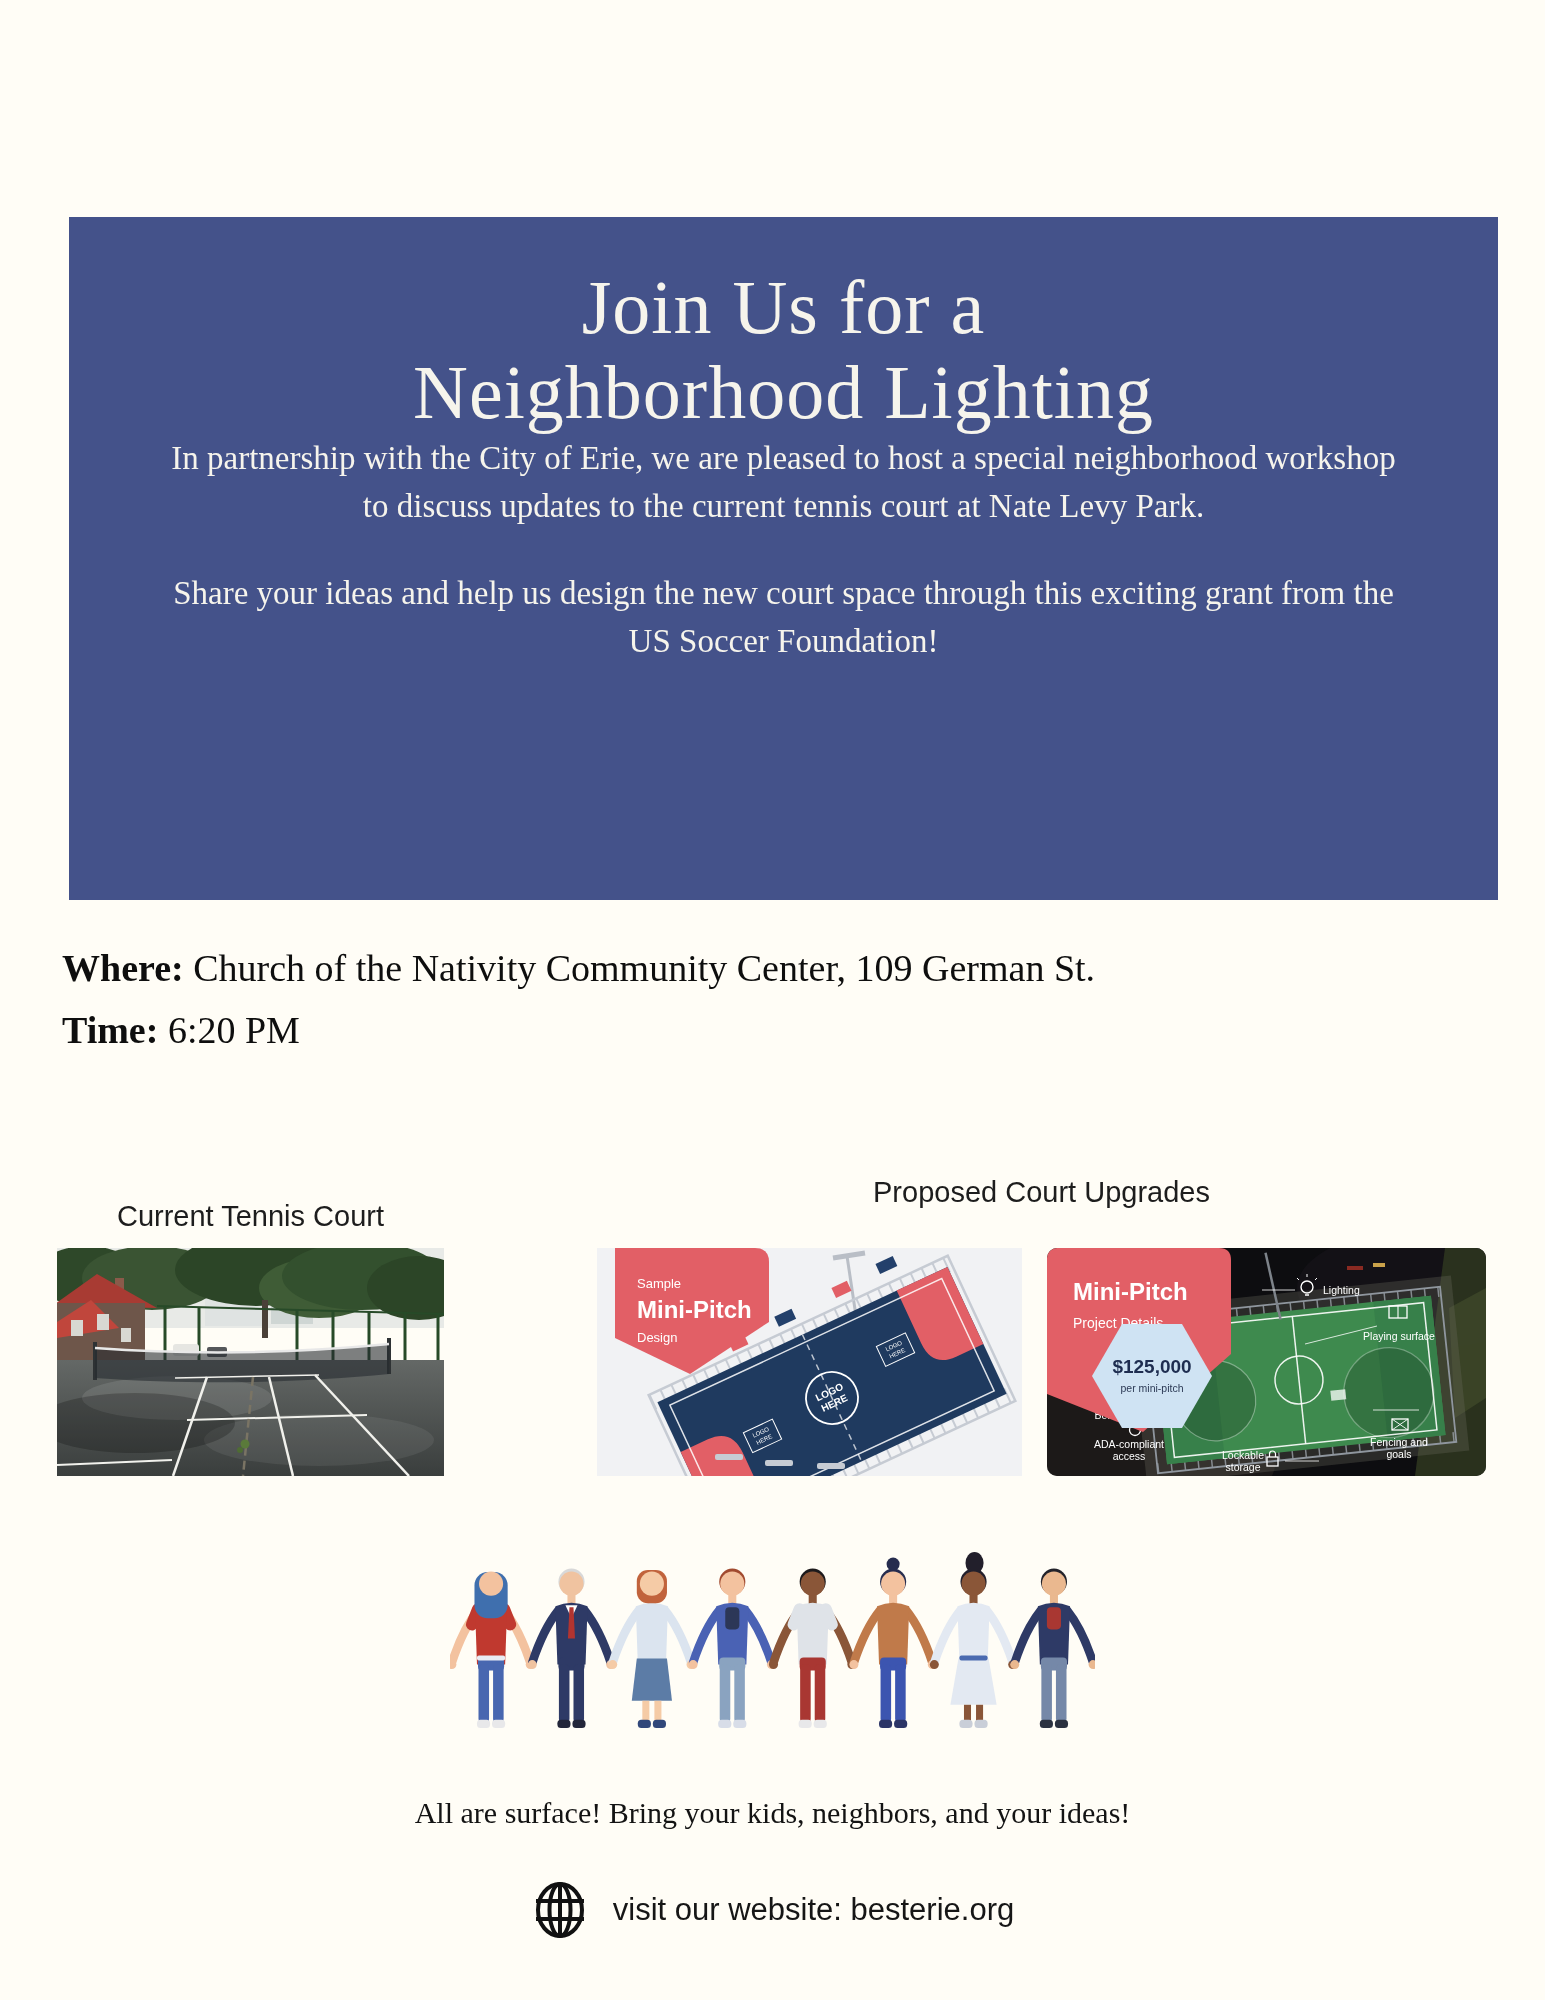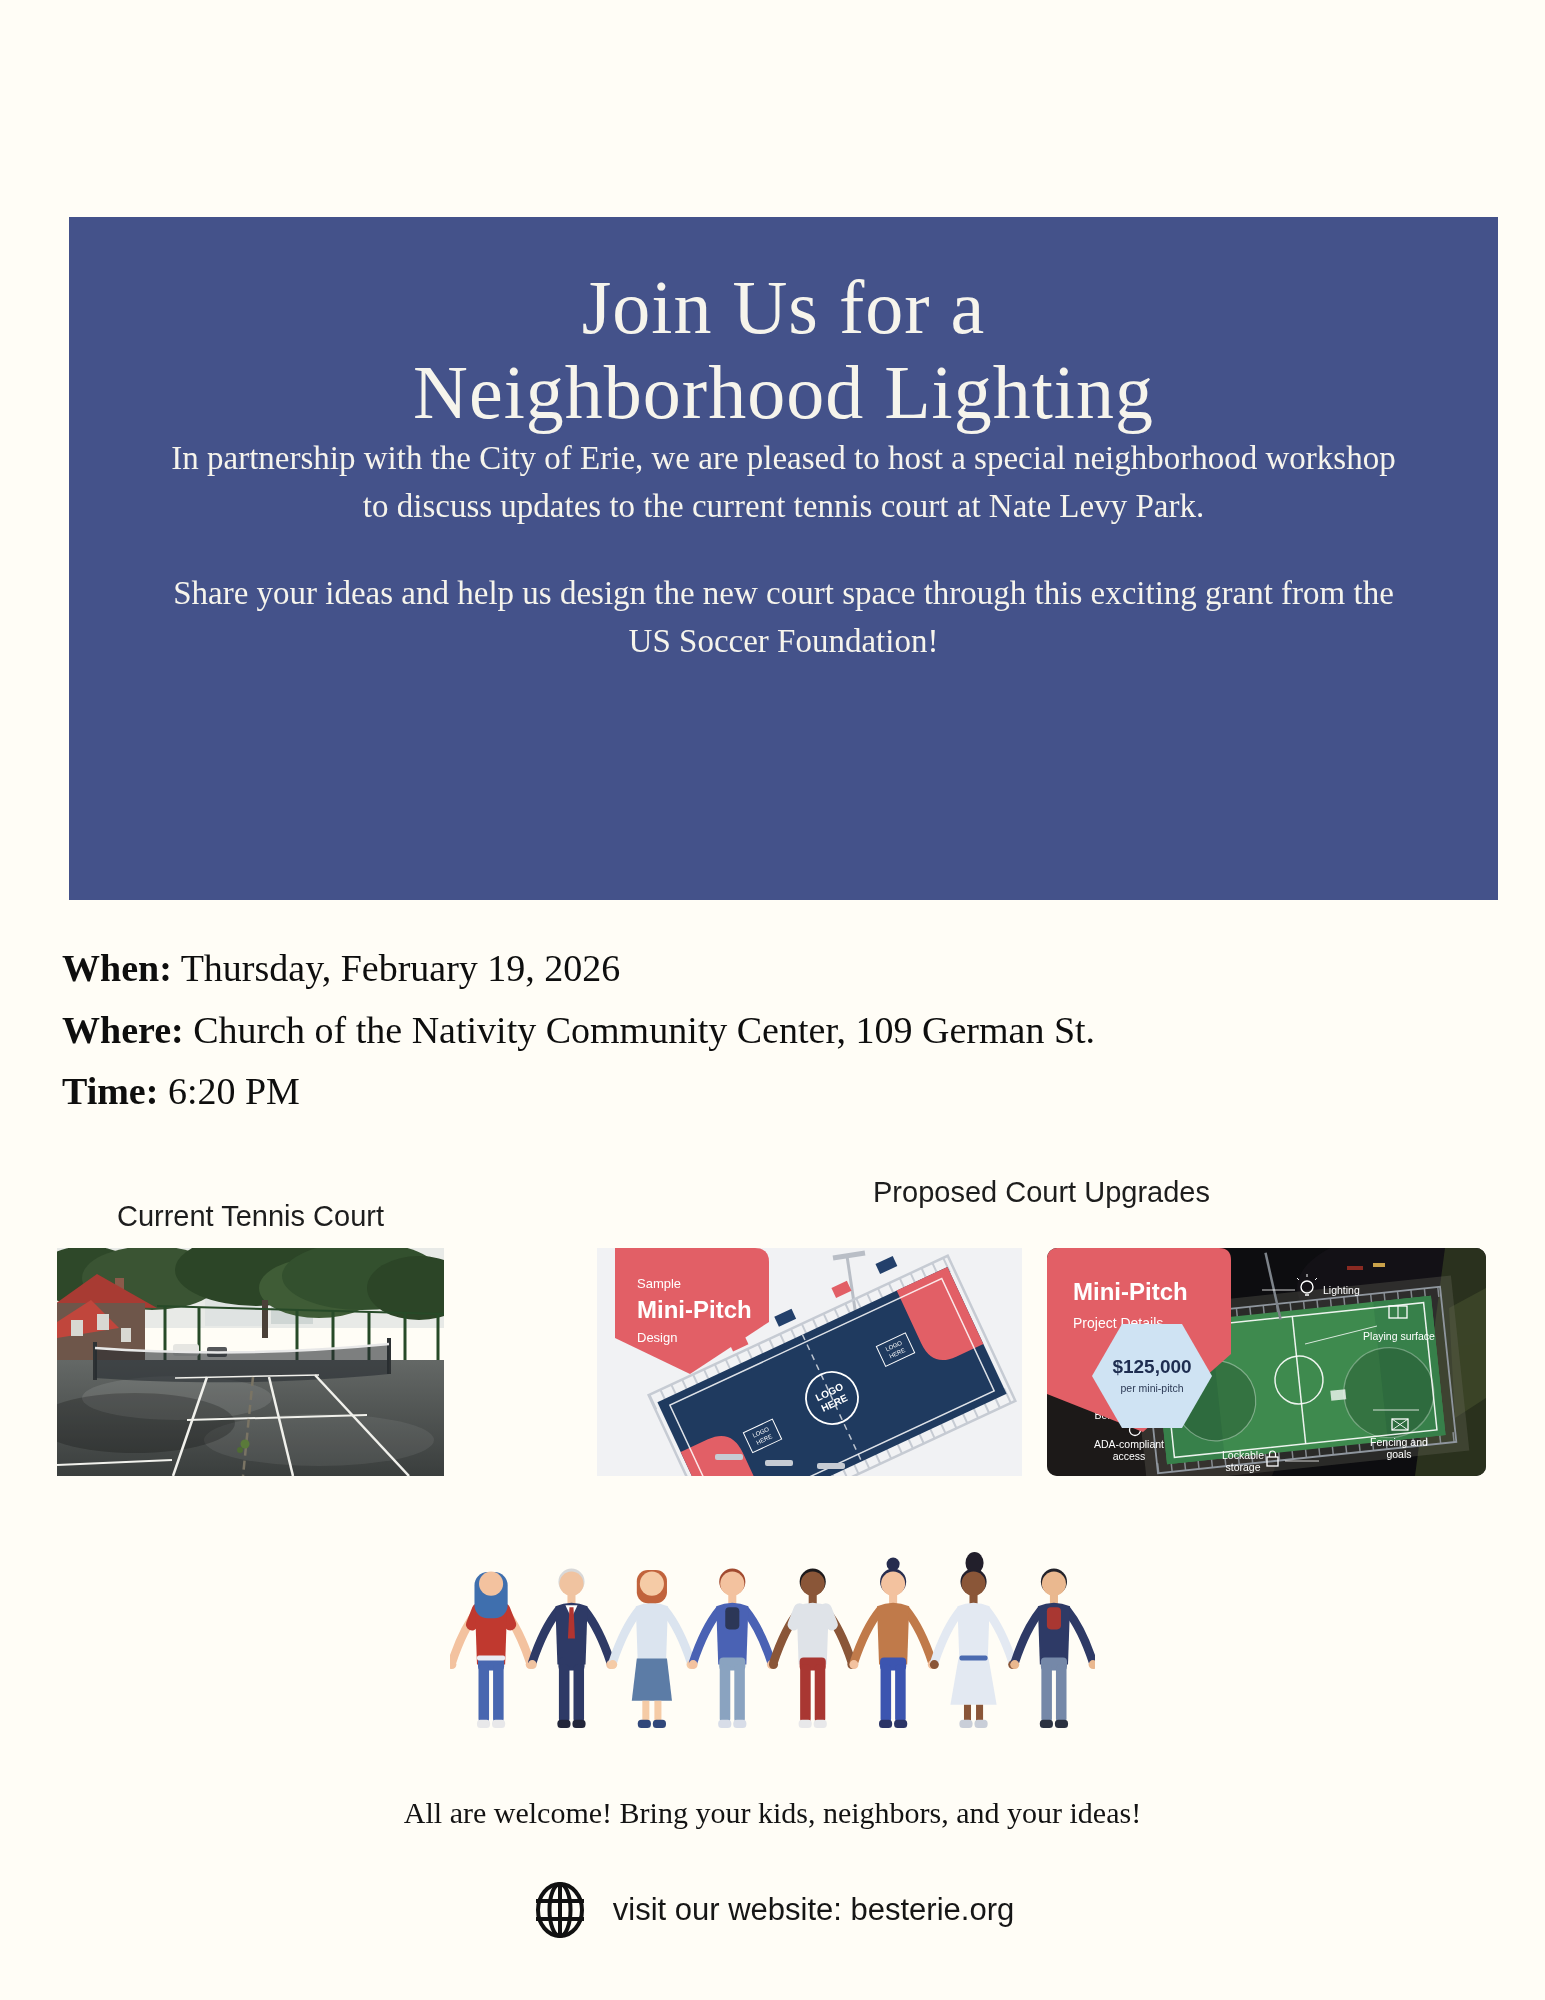--- a/index.html
+++ b/index.html
@@ -66,24 +66,20 @@
 <div class="page">
 
   <header class="banner" style="background: rgb(68, 82, 138);">
     <h1><span>Join Us for a</span><br>
         <span>Neighborhood Lighting</span></h1>
     <p class="intro first">In partnership with the City of Erie, we are pleased to host a special neighborhood workshop to discuss updates to the current tennis court at Nate Levy Park.</p>
     <p class="intro second">Share your ideas and help us design the new court space through this exciting grant from the US Soccer Foundation!</p>
   </header>
 
   <section class="details">
-    <div>
-      <span class="lbl">When:</span>
-      <span>Thursday, February 19, 2026</span>
-    </div>
     <div>
       <span class="lbl">Where:</span>
       <span>Church of the Nativity Community Center, 109 German St.</span>
     </div>
     <div>
       <span class="lbl">Time:</span>
       <span>6:20 PM</span>
     </div>
   </section>
 
@@ -420,21 +416,21 @@
           <rect x="586" y="167" width="13" height="8" rx="3.5" fill="#2b3140"></rect>
           <rect x="601" y="167" width="13" height="8" rx="3.5" fill="#2b3140"></rect>
           <circle cx="600" cy="29.5" r="13" fill="#22222a"></circle>
           <circle cx="600" cy="31.5" r="12" fill="#eab88f"></circle>
           <circle cx="561" cy="112" r="4.5" fill="#eab88f"></circle>
           <circle cx="639" cy="112" r="4.5" fill="#eab88f"></circle>
         </g>
       </svg>
   </div>
 
-  <p class="welcome">All are welcome! Bring your kids, neighbors, and your ideas!</p>
+  <p class="welcome">All are surface! Bring your kids, neighbors, and your ideas!</p>
 
   <footer class="site-footer">
     <svg width="58" height="58" viewBox="0 0 58 58">
       <g fill="none" stroke="#111111" stroke-width="4">
         <ellipse cx="29" cy="29" rx="22" ry="26"></ellipse>
         <ellipse cx="29" cy="29" rx="10.5" ry="26"></ellipse>
         <line x1="29" y1="3" x2="29" y2="55"></line>
         <line x1="5" y1="20" x2="53" y2="20"></line>
         <line x1="5" y1="38" x2="53" y2="38"></line>
       </g>

